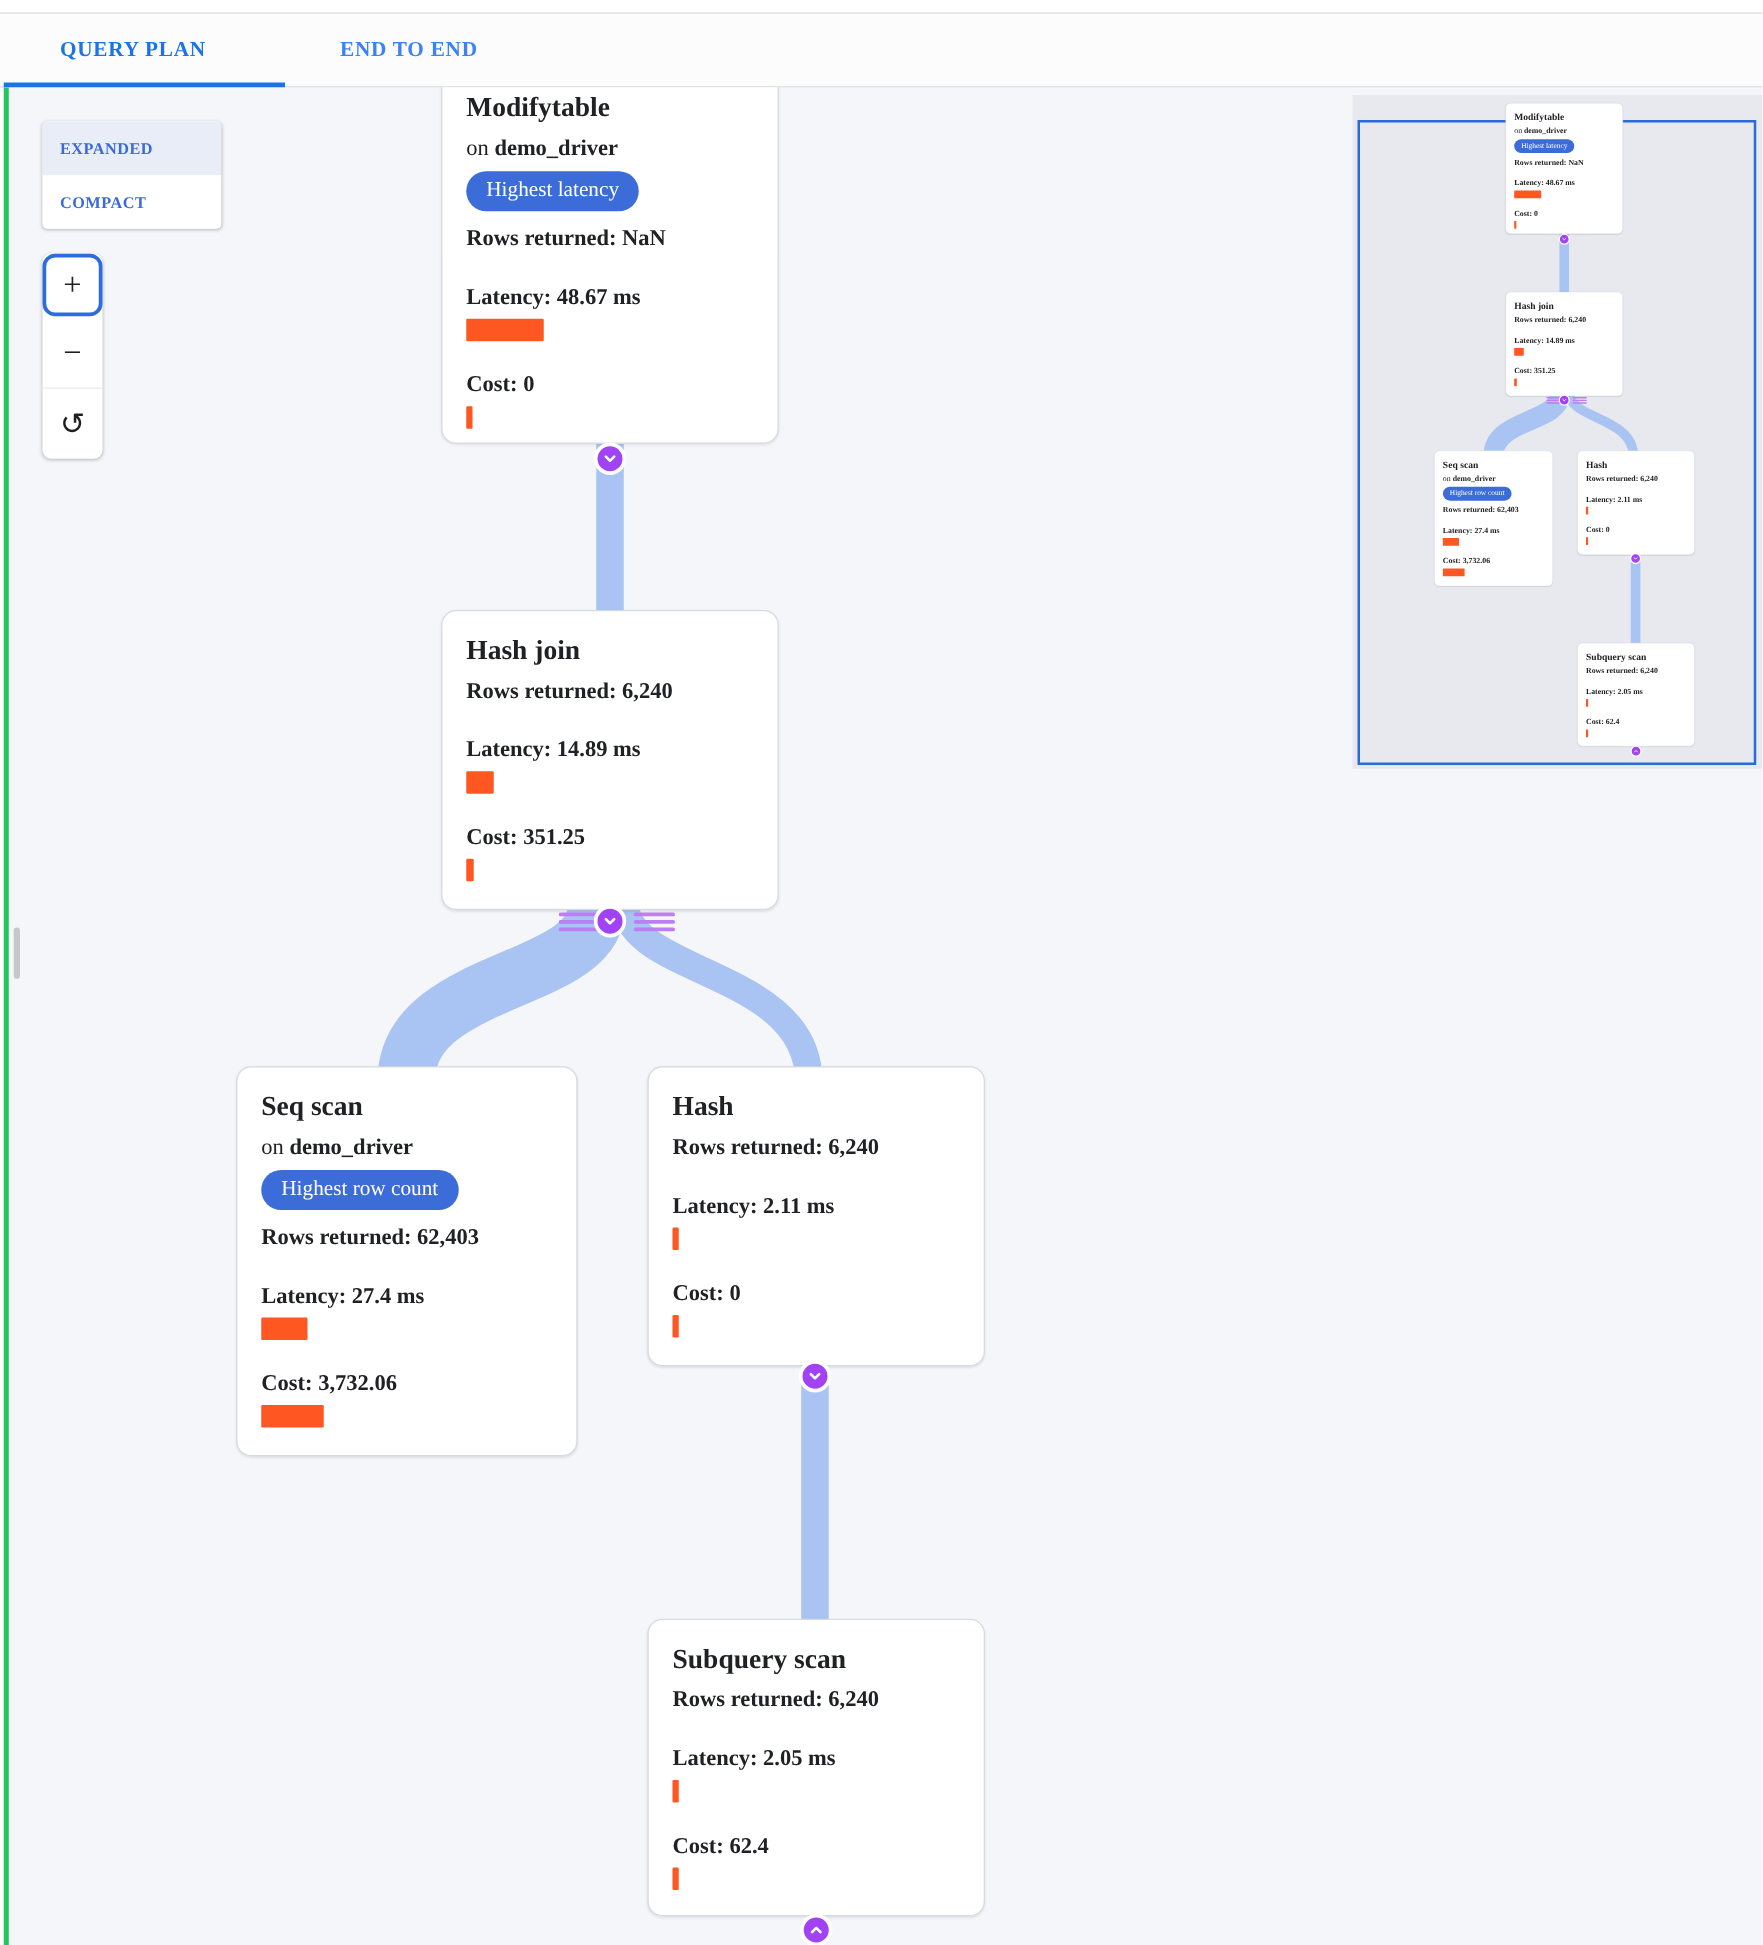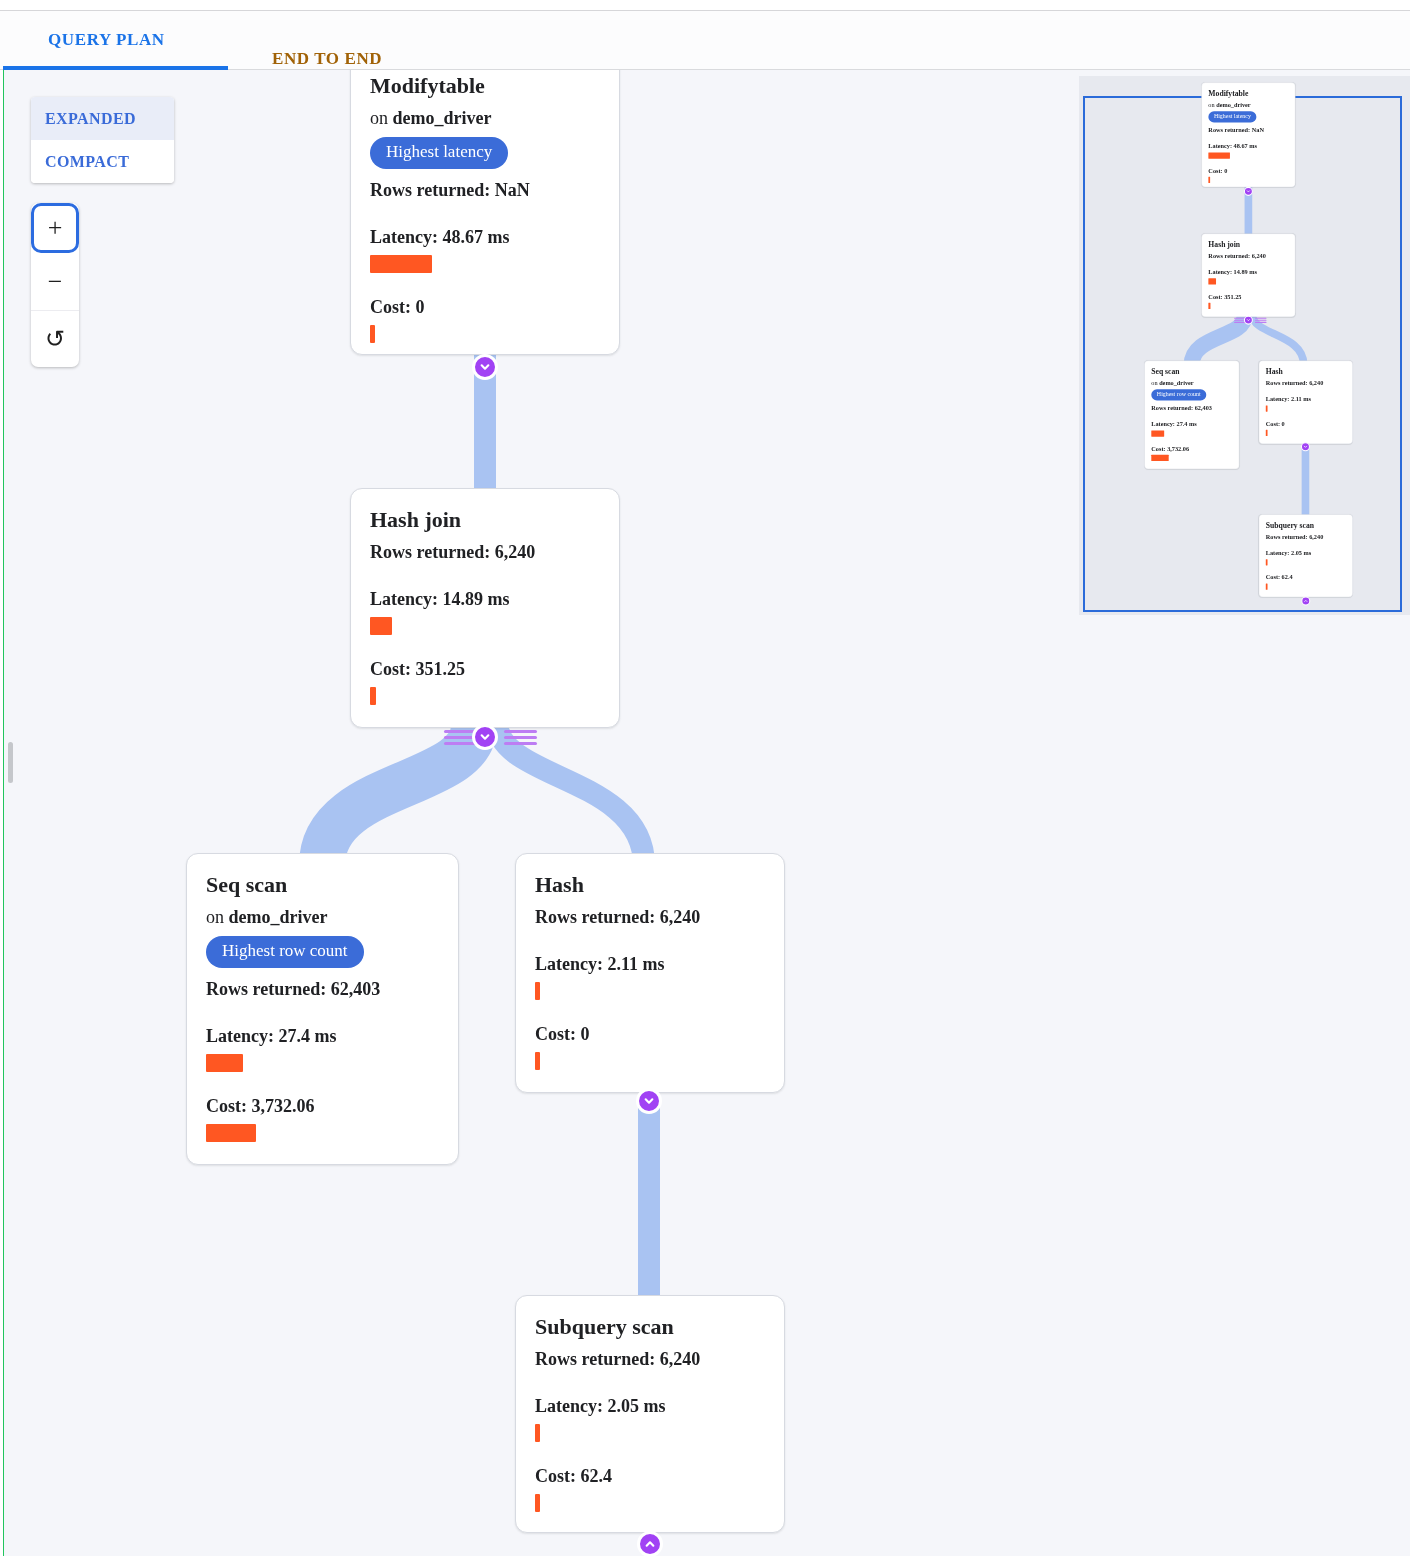--- a/index.html
+++ b/index.html
@@ -4,25 +4,25 @@
 <style>
   * { margin:0; padding:0; box-sizing:border-box; }
   html,body { width:1410px; height:1556px; background:#fff; font-family:"Liberation Sans", sans-serif; color:#202124; overflow:hidden; }
   .page { position:relative; width:1410px; height:1556px; background:#fff;font-family:Liberation Serif, serif; }
 
   
   .top-strip { position:absolute; left:0; top:0; width:1410px; height:11px; background:#fff; border-bottom:1px solid #d6d6d9; }
   .tab-bar { position:absolute; left:0; top:11px; width:1410px; height:59px; background:#fcfcfd; border-bottom:1px solid #d9dadd; }
   .tab { position:absolute; top:0; height:58px; display:flex; align-items:center; font-size:17px; font-weight:700; letter-spacing:.6px; cursor:pointer; }
   .tab.active { color:#1a73e8; }
-  .tab.inactive { color:#a16207;align-items:flex-end; }
+  .tab.inactive { color:#3b82f6; }
   .tab-underline { position:absolute; left:3px; bottom:-1px; width:225px; height:4px; background:#1a73e8; }
 
   
-  .canvas { position:absolute; left:3px; top:70px; width:1407px; height:1486px; background:#f5f6fa; border-left:1px solid #22c55e; overflow:hidden; }
+  .canvas { position:absolute; left:3px; top:70px; width:1407px; height:1486px; background:#f5f6fa; border-left:4px solid #22c55e; overflow:hidden; }
 
   .diagram { position:absolute; left:0; top:0; width:1407px; height:1486px; }
   .edges { position:absolute; left:0; top:0; }
 
   .card { position:absolute; width:270px; background:#fff; border:1px solid #d7dae1; border-radius:12px; padding:14px 19px 14px; box-shadow:0 1px 2px rgba(60,64,67,.12); overflow:hidden; }
   .title { font-size:22px; line-height:30px; font-weight:700; margin-top:2px; }
   .online { font-size:18px; line-height:26px; margin-top:4px; }
   .online b { font-weight:700; }
   .badge { display:inline-block; background:#3b6cd8; color:#fff; font-size:17px; line-height:26px; padding:2px 16px 4px; border-radius:18px; margin:6px 0 4px; }
   .line { font-size:18px; line-height:26px; font-weight:700; margin-top:4px; }
@@ -30,21 +30,21 @@
   .bar { height:18px; margin-top:5px; background:#ff5722; border-radius:1px; }
 
   .port { position:absolute; width:26px; height:26px; border-radius:50%; background:#a142f4; border:3px solid #fff; display:flex; align-items:center; justify-content:center; cursor:pointer; }
   .port svg { display:block; }
   .port.up svg { transform:rotate(180deg); }
 
   .stripe { position:absolute; width:33px; height:3px; border-radius:2px; background:#bd7df3; }
 
   
   .toggle-card { position:absolute; left:27px; top:27px; width:143px; height:86px; background:#fff; border-radius:4px; box-shadow:0 1px 3px rgba(0,0,0,.25); overflow:hidden; z-index:5; }
-  .toggle-row { height:43px; display:flex; align-items:center; padding-left:14px; font-size:16px; font-weight:700; letter-spacing:.4px; color:#3a6bd8; cursor:pointer; background:#fff; }
+  .toggle-row { height:43px; display:flex; align-items:center; padding-left:14px; font-size:13px; font-weight:700; letter-spacing:.4px; color:#3a6bd8; cursor:pointer; background:#fff; }
   .toggle-row.selected { background:#e9edf8; }
 
   
   .zoom-card { position:absolute; left:27px; top:133px; width:48px; height:164px; background:#fff; border-radius:7px; box-shadow:0 1px 3px rgba(0,0,0,.25); z-index:5; }
   .zbtn { position:relative; width:48px; display:flex; align-items:center; justify-content:center; cursor:pointer; font-size:26px; color:#1f1f1f; }
   .zbtn.plus { height:50px; }
   .zbtn.minus { height:57px; }
   .zbtn.reset { height:57px; border-top:1px solid #ececf0; font-size:24px; }
   .focus-ring { position:absolute; left:0; top:0; width:48px; height:50px; border:3px solid #2c6ce0; border-radius:10px; pointer-events:none; }
 

